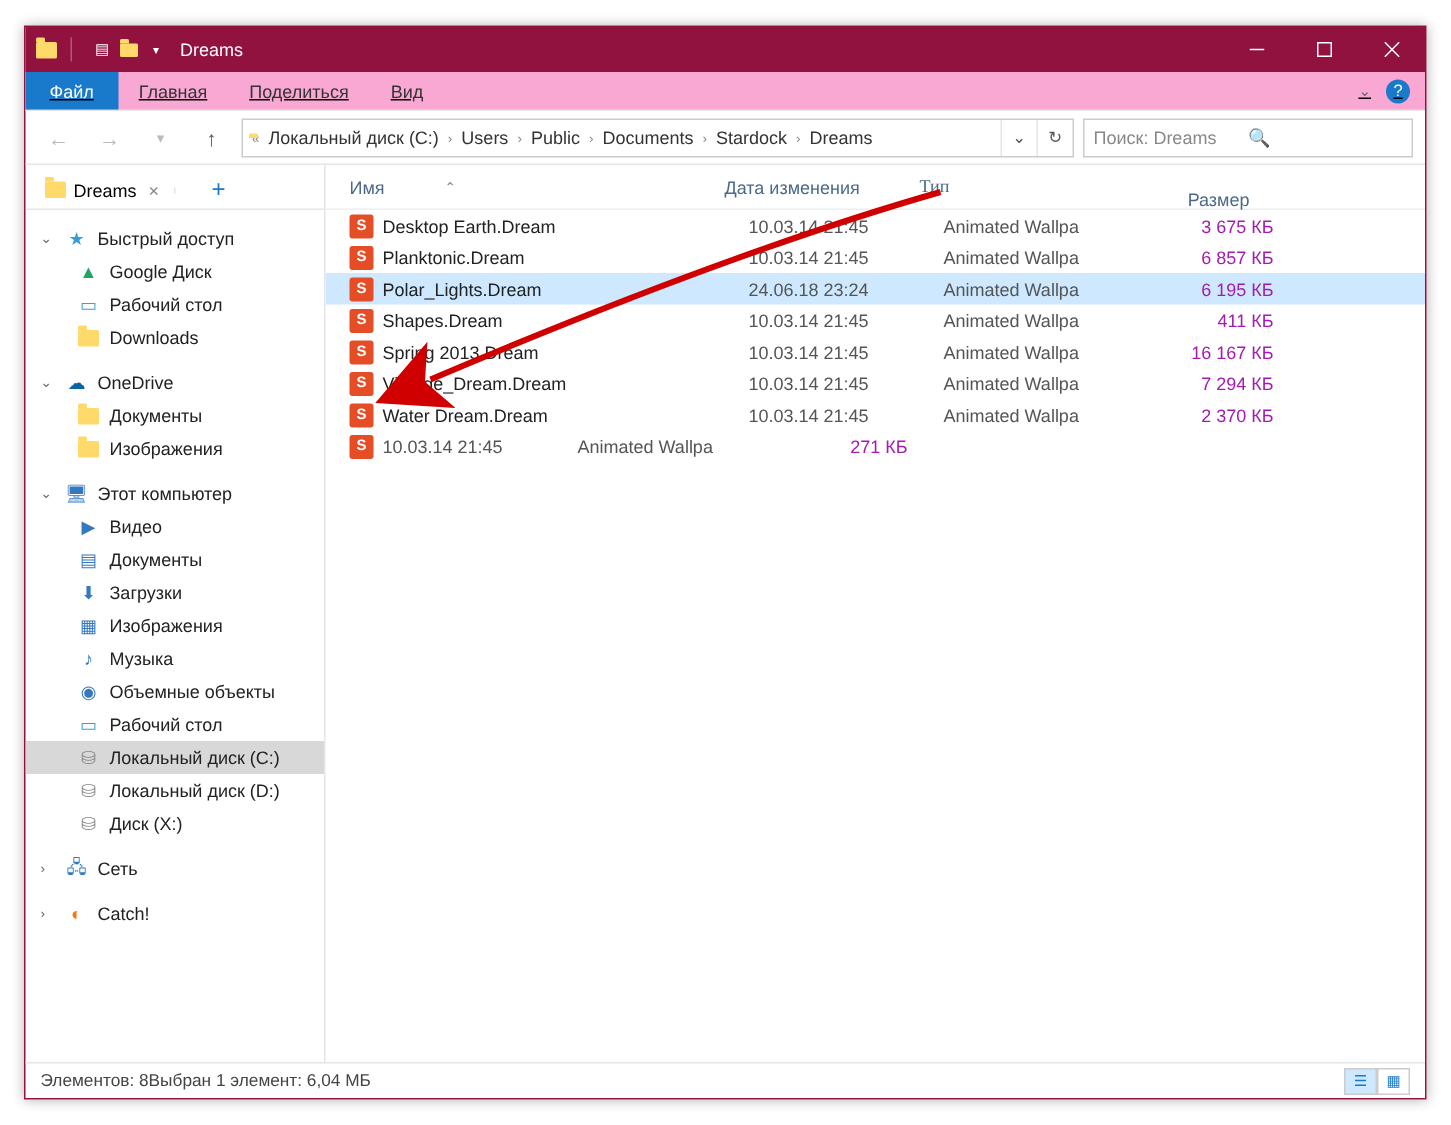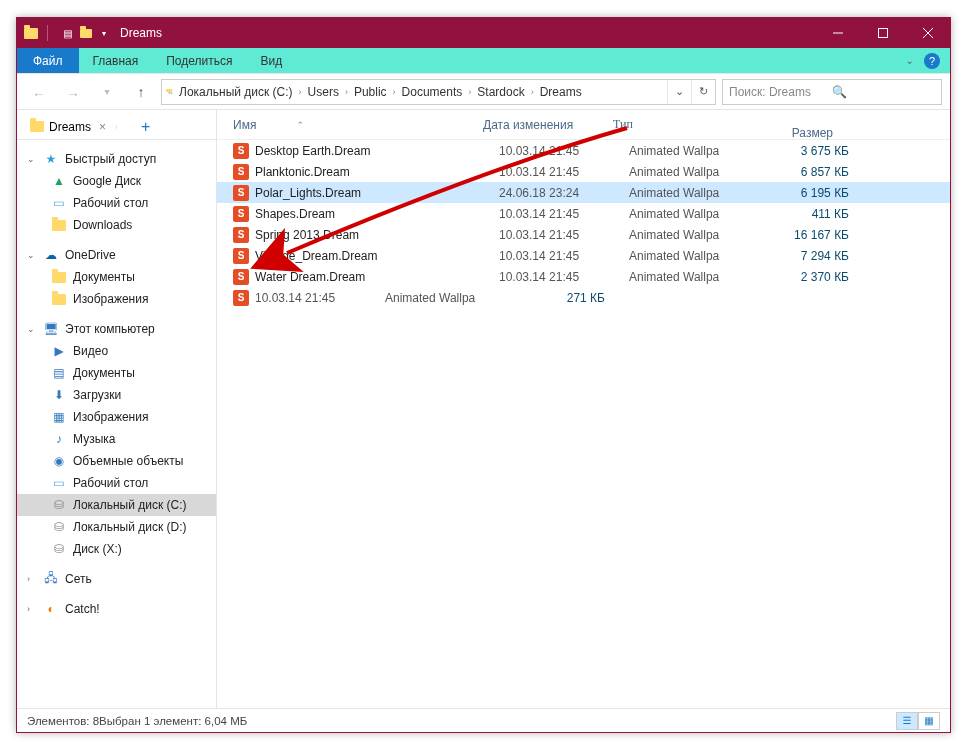--- a/index.html
+++ b/index.html
@@ -8,21 +8,21 @@
   
   .titlebar { height: 30px; background: #91123f; color: #fff; display: flex; align-items: center; padding-left: 6px; font-size: 12px; }
   .titlebar .icons { display: flex; gap: 4px; align-items: center; }
   .titlebar .tb-icon { width: 16px; height: 16px; display: inline-flex; align-items: center; justify-content: center; }
   .folder-glyph { width: 14px; height: 11px; background: #ffd96a; border-radius: 1px; position: relative; }
   .folder-glyph::before { content: ""; position: absolute; top: -3px; left: 0; width: 6px; height: 3px; background: #ffd96a; border-radius: 1px 1px 0 0; }
   .titlebar .title-text { margin-left: 8px; flex: 1; }
   .win-controls { display: flex; }
   .win-btn { width: 45px; height: 30px; display: flex; align-items: center; justify-content: center; color: #fff; font-size: 11px; }
   
-  .ribbon { height: 26px; background: #5eead4; border-bottom: 1px solid #e5e5e5; display: flex; align-items: stretch; font-size: 12px; }
+  .ribbon { height: 26px; background: #f9a8d4; border-bottom: 1px solid #e5e5e5; display: flex; align-items: stretch; font-size: 12px; text-decoration: underline; }
   .ribbon .file-tab { background: #1979ca; color: #fff; padding: 0 16px; display: flex; align-items: center; }
   .ribbon .tab { padding: 0 14px; display: flex; align-items: center; color: #333; }
   .ribbon .spacer { flex: 1; }
   .ribbon .right { display: flex; align-items: center; gap: 10px; padding-right: 10px; color: #666; }
   .help-icon { width: 16px; height: 16px; border-radius: 50%; background: #1979ca; color: #fff; font-size: 11px; display: flex; align-items: center; justify-content: center; }
   
   .navrow { height: 36px; display: flex; align-items: center; gap: 6px; padding: 4px 8px; border-bottom: 1px solid #e5e5e5; }
   .nav-arrow { width: 28px; height: 28px; display: flex; align-items: center; justify-content: center; color: #bbb; font-size: 14px; }
   .nav-arrow.enabled { color: #555; }
   .address { flex: 1; height: 26px; border: 1px solid #ccc; display: flex; align-items: center; font-size: 12px; padding-left: 4px; overflow: hidden; }
@@ -69,21 +69,21 @@
   .cols .c-date { width: 130px; }
   .cols .c-type { width: 130px; font-family: Liberation Serif, serif; }
   .cols .c-size { width: 90px; text-align: right; margin-top: 16px; }
   .rows { flex: 1; overflow: auto; }
   .row { height: 21px; display: flex; align-items: center; font-size: 12px; padding-left: 16px; }
   .row.sel { background: #cde8ff; }
   .row .ic { width: 16px; height: 16px; margin-right: 6px; background: #e44d26; border-radius: 2px; color: #fff; font-size: 10px; display: flex; align-items: center; justify-content: center; font-weight: bold; }
   .row .r-name { width: 244px; color: #222; }
   .row .r-date { width: 130px; color: #555; }
   .row .r-type { width: 130px; color: #555; }
-  .row .r-size { width: 90px; text-align: right; color: #0c4a6e; }
+  .row .r-size { width: 90px; text-align: right; color: #a21caf; }
   
   .status { height: 24px; border-top: 1px solid #e5e5e5; display: flex; align-items: center; font-size: 11.5px; color: #444; padding: 0 10px; }
   .status .spacer { flex: 1; }
   .status .view-btn { width: 22px; height: 18px; border: 1px solid #ccc; display: flex; align-items: center; justify-content: center; font-size: 10px; color: #1979ca; }
   .status .view-btn.active { background: #cde8ff; }
   
   .arrow-svg { position: absolute; left: 210px; top: 90px; pointer-events: none; }
   
   .qat { display: flex; gap: 2px; margin-left: 4px; align-items: center; }
   .qat .q { width: 16px; height: 16px; display: flex; align-items: center; justify-content: center; color: #fff; font-size: 10px; }

